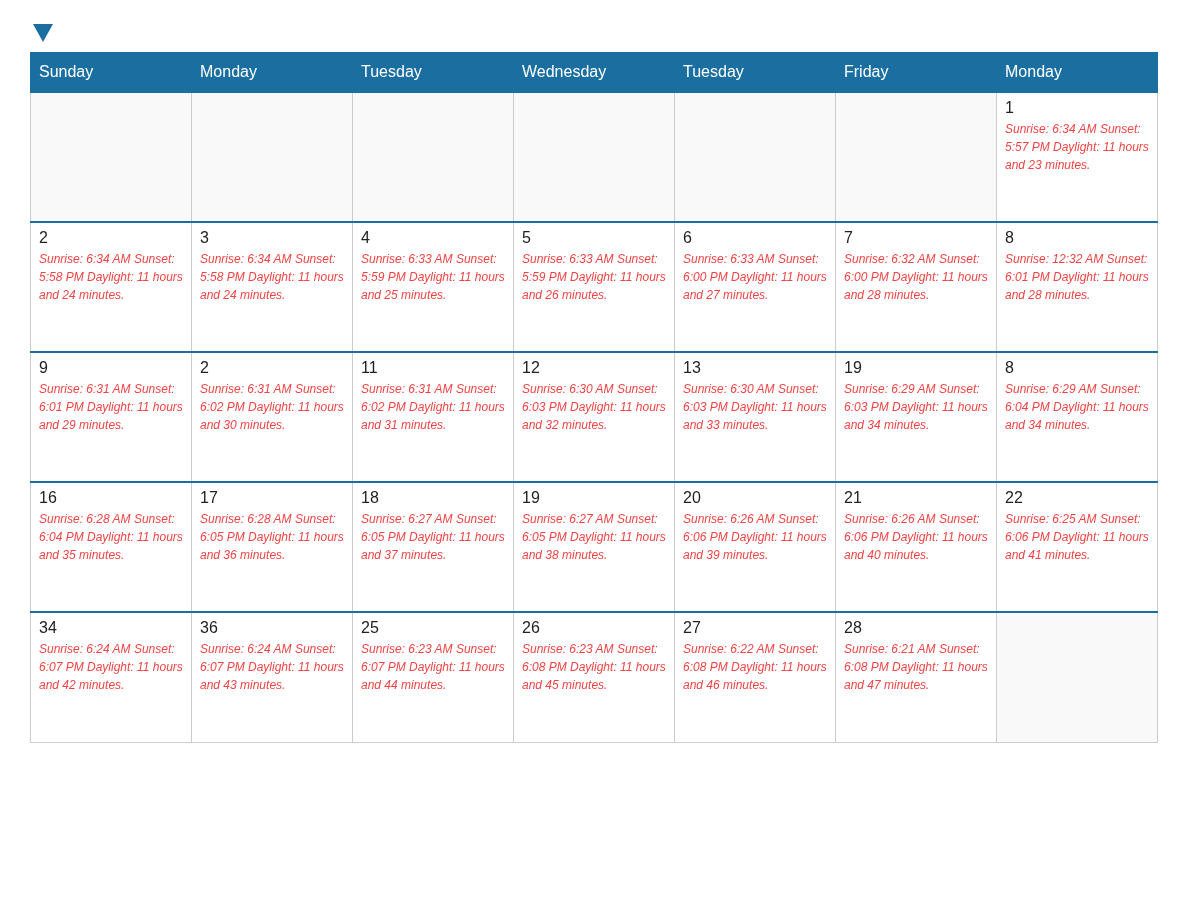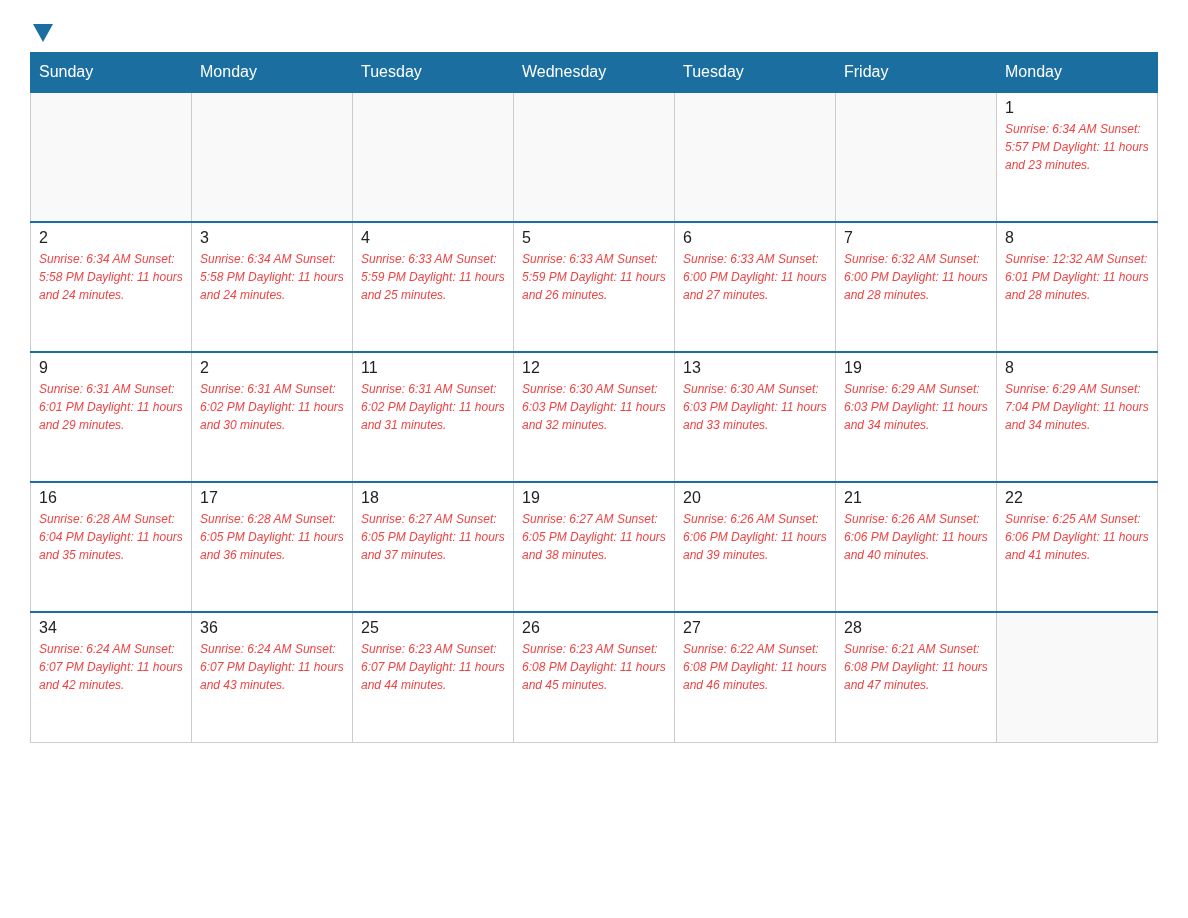--- a/index.html
+++ b/index.html
@@ -222,21 +222,21 @@
         </td>
         <td>
           <span class="day-number">19</span>
           <div class="day-info">Sunrise: 6:29 AM
 Sunset: 6:03 PM
 Daylight: 11 hours and 34 minutes.</div>
         </td>
         <td>
           <span class="day-number">8</span>
           <div class="day-info">Sunrise: 6:29 AM
-Sunset: 7:04 PM
+Sunset: 6:04 PM
 Daylight: 11 hours and 34 minutes.</div>
         </td>
       </tr>
       <tr>
         <td>
           <span class="day-number">16</span>
           <div class="day-info">Sunrise: 6:28 AM
 Sunset: 6:04 PM
 Daylight: 11 hours and 35 minutes.</div>
         </td>

